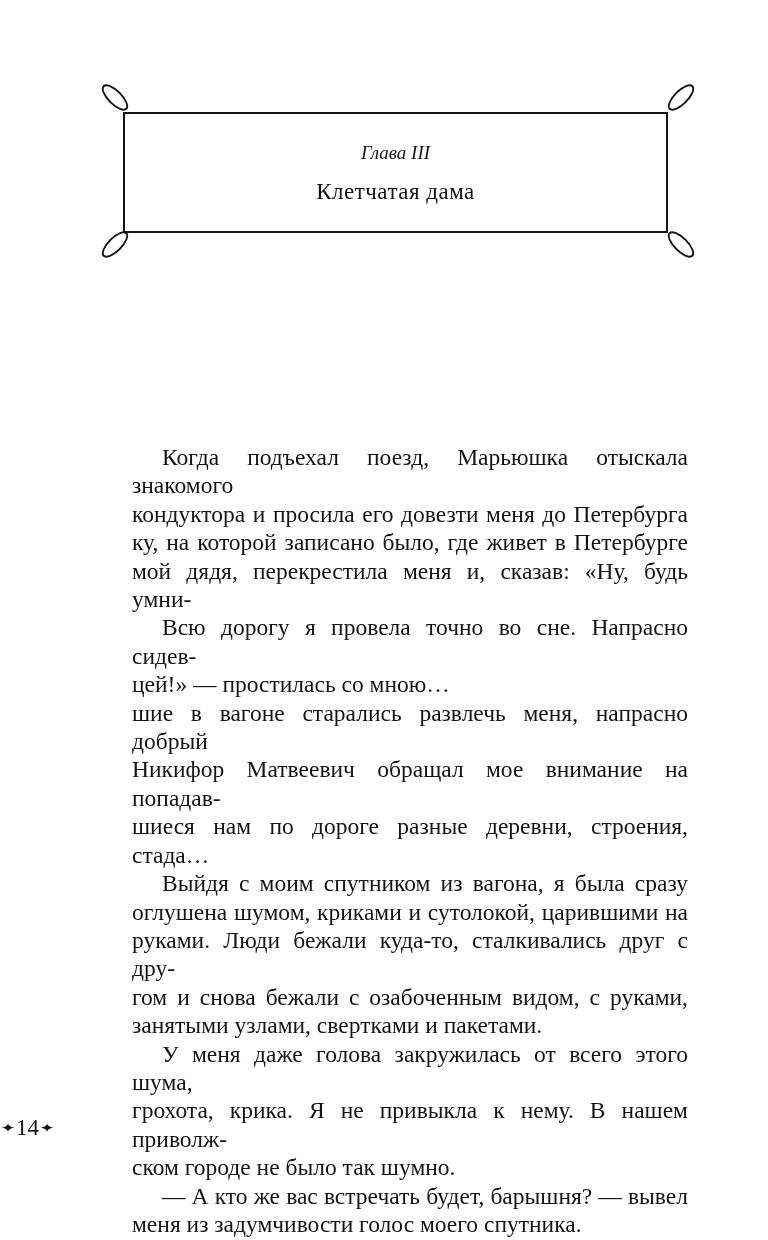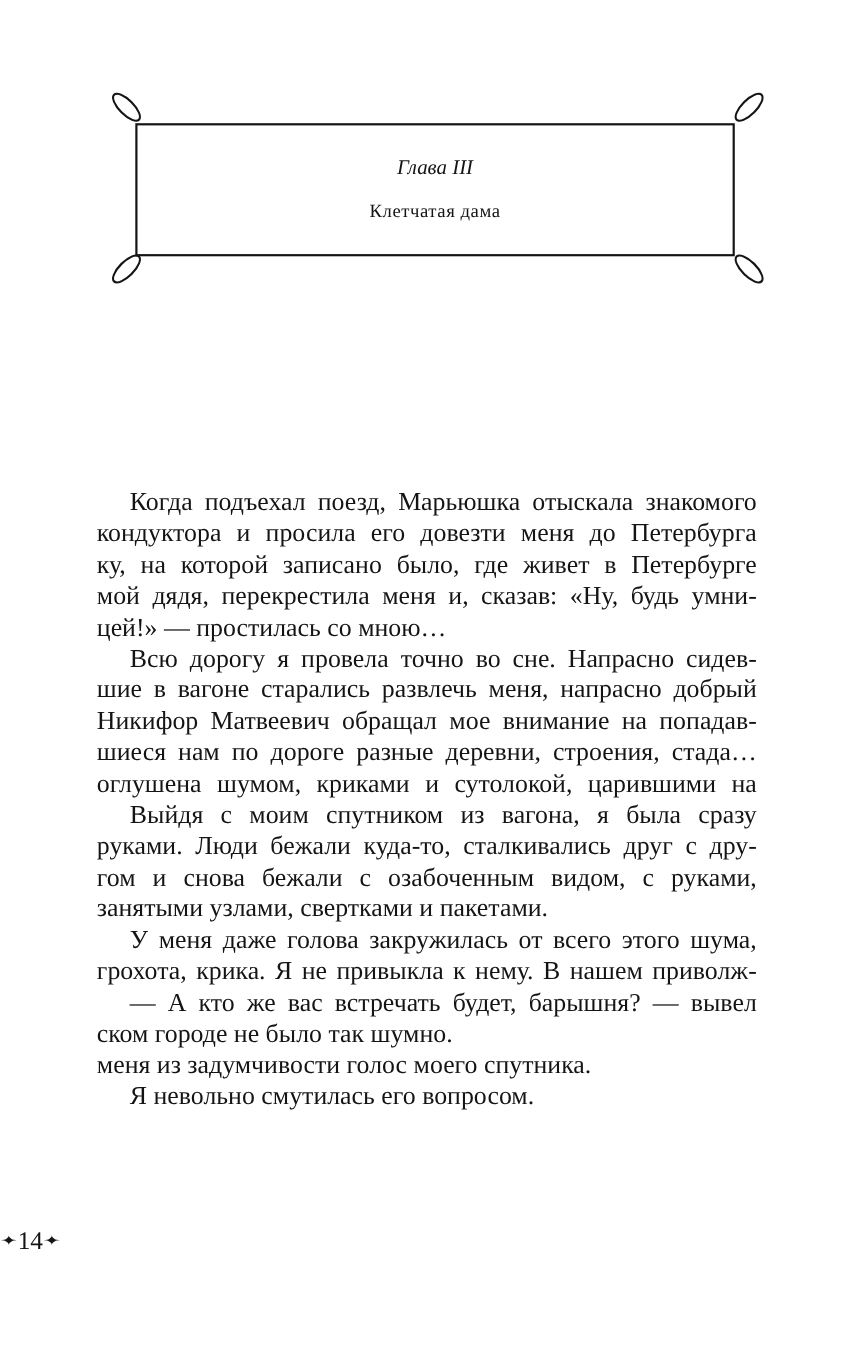--- a/index.html
+++ b/index.html
@@ -49,38 +49,39 @@
     font-style: italic;
     font-size: 19px;
     line-height: 30px;
   }
   .chapter-title {
     position: absolute;
     left: 0;
     top: 62px;
     width: 100%;
     text-align: center;
-    font-size: 17px;
+    font-size: 23px;
     line-height: 32px;
     letter-spacing: 0.5px;
   }
 
   
   .text-block {
     position: absolute;
     left: 88px;
     top: 443px;
     width: 600px;
     font-size: 23.5px;
     line-height: 28.4px;
   }
   .line {
     text-align: justify;
     text-align-last: justify;
     white-space: normal;
+    margin-left: 44px;
   }
   .line.last {
     text-align-last: left;
   }
   .line.indent {
     text-indent: 30px;
   }
 
   
   .page-footer {
@@ -114,33 +115,33 @@
 <div class="corner-loop loop-tl"></div>
 <div class="corner-loop loop-tr"></div>
 <div class="corner-loop loop-bl"></div>
 <div class="corner-loop loop-br"></div>
 
 <div class="text-block">
     <div class="line indent">Когда подъехал поезд, Марьюшка отыскала знакомого</div>
     <div class="line">кондуктора и просила его довезти меня до Петербурга</div>
     <div class="line">ку, на которой записано было, где живет в Петербурге</div>
     <div class="line">мой дядя, перекрестила меня и, сказав: «Ну, будь умни-</div>
+    <div class="line indent">Всю дорогу я провела точно во сне. Напрасно сидев-</div>
     <div class="line last">цей!» — простилась со мною…</div>
-    <div class="line indent">Всю дорогу я провела точно во сне. Напрасно сидев-</div>
     <div class="line">шие в вагоне старались развлечь меня, напрасно добрый</div>
     <div class="line">Никифор Матвеевич обращал мое внимание на попадав-</div>
     <div class="line">шиеся нам по дороге разные деревни, строения, стада…</div>
+    <div class="line indent">Выйдя с моим спутником из вагона, я была сразу</div>
     <div class="line">оглушена шумом, криками и сутолокой, царившими на</div>
-    <div class="line indent">Выйдя с моим спутником из вагона, я была сразу</div>
     <div class="line">руками. Люди бежали куда-то, сталкивались друг с дру-</div>
     <div class="line">гом и снова бежали с озабоченным видом, с руками,</div>
     <div class="line last">занятыми узлами, свертками и пакетами.</div>
     <div class="line indent">У меня даже голова закружилась от всего этого шума,</div>
     <div class="line">грохота, крика. Я не привыкла к нему. В нашем приволж-</div>
+    <div class="line last">ском городе не было так шумно.</div>
     <div class="line indent">— А кто же вас встречать будет, барышня? — вывел</div>
-    <div class="line last">ском городе не было так шумно.</div>
     <div class="line last">меня из задумчивости голос моего спутника.</div>
     <div class="line indent last">Я невольно смутилась его вопросом.</div>
   </div>
 
 <div class="page-footer">
   <span class="footer-ornament">✦</span><span class="page-number">14</span><span class="footer-ornament">✦</span>
 </div>
 
 </body></html>

